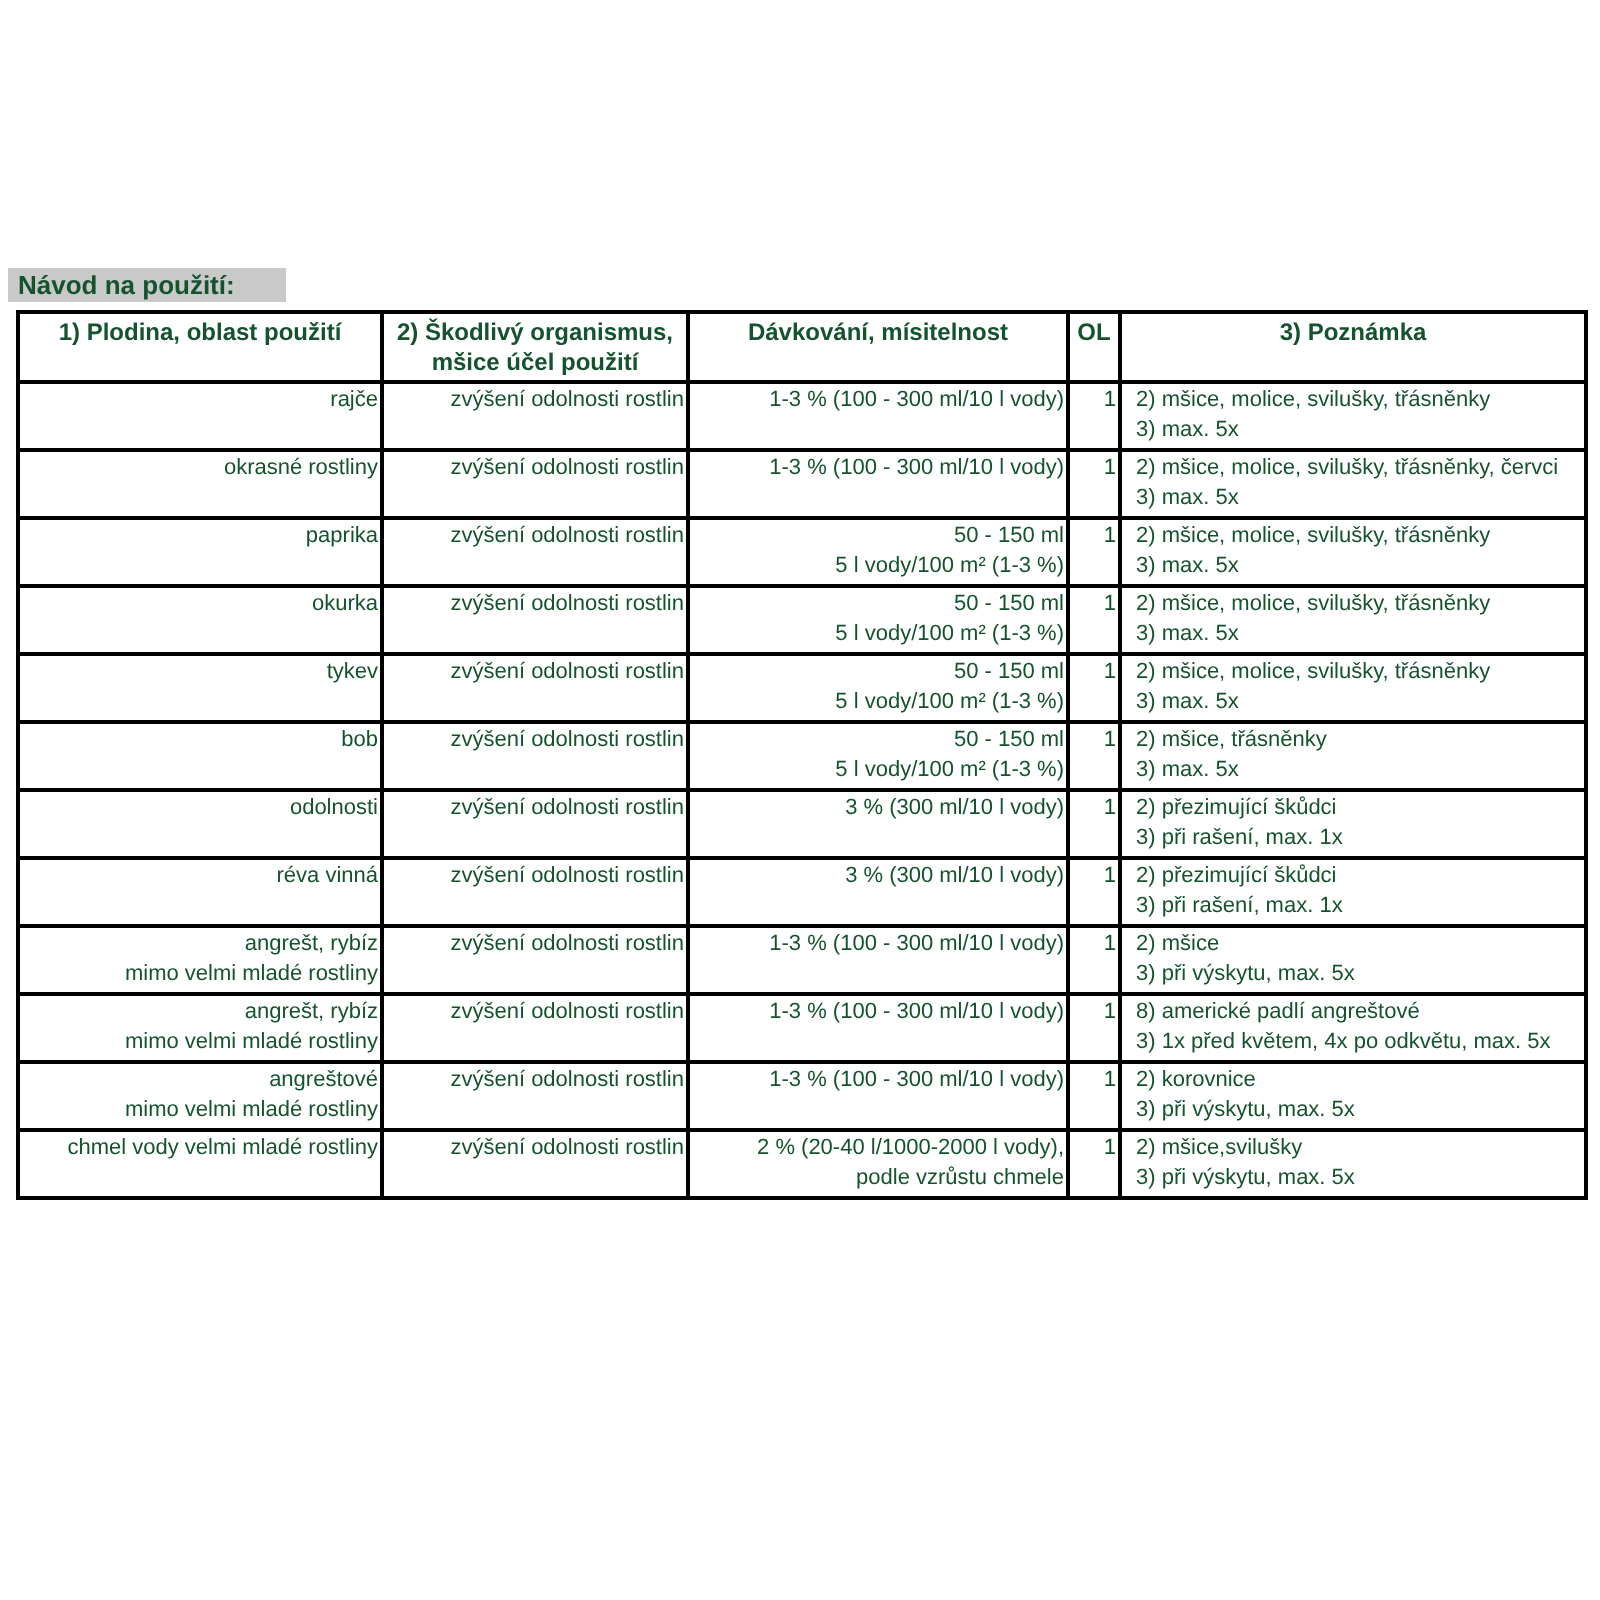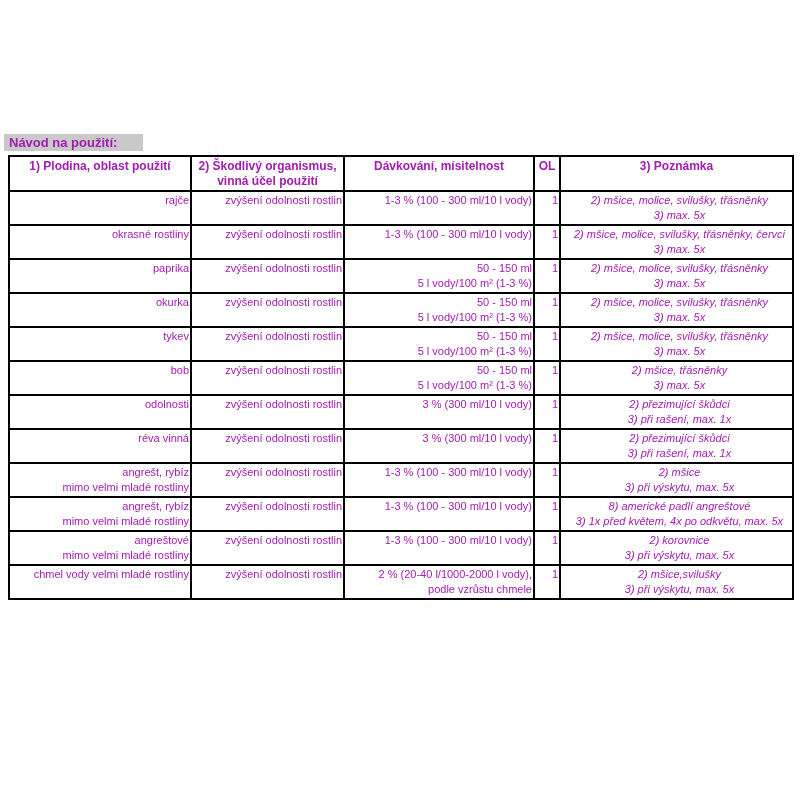--- a/index.html
+++ b/index.html
@@ -6,21 +6,21 @@
     margin: 0;
     padding: 0;
     background: #ffffff;
   }
   .page {
     position: relative;
     width: 800px;
     height: 800px;
     background: #ffffff;
     font-family: "Liberation Sans", "DejaVu Sans", sans-serif;
-    color: #a21caf;
+    color: #14532d;
     overflow: hidden;
   }
   .doc-title {
     position: absolute;
     left: 4px;
     top: 134px;
     background: #c9c9c9;
     font-size: 13px;
     font-weight: bold;
     line-height: 15px;
@@ -48,21 +48,21 @@
   }
   table.usage-table td {
     font-size: 11px;
     line-height: 15px;
     vertical-align: top;
     padding: 1px 1px 0 1px;
     height: 31px;
     overflow: hidden;
   }
   td.c1, td.c2, td.c3, td.c4 { text-align: right; }
-  td.c5 { text-align: center; font-style: italic; }
+  td.c5 { text-align: left; }
   td.c5 div { padding-left: 6px; white-space: nowrap; }
   td.c1 div, td.c2 div, td.c3 div, td.c4 div { white-space: nowrap; }
 </style>
 </head>
 <body>
 
 <div class="page">
 
   <div class="doc-title">Návod na použití:</div>
 
@@ -74,21 +74,21 @@
       <col style="width:26px">
       <col style="width:233px">
     </colgroup>
     <thead>
       <tr>
         <th>
           <div>1) Plodina, oblast použití</div>
         </th>
         <th>
           <div>2) Škodlivý organismus,</div>
-          <div>vinná účel použití</div>
+          <div>mšice účel použití</div>
         </th>
         <th>
           <div>Dávkování, mísitelnost</div>
         </th>
         <th>
           <div>OL</div>
         </th>
         <th>
           <div>3) Poznámka</div>
         </th>

